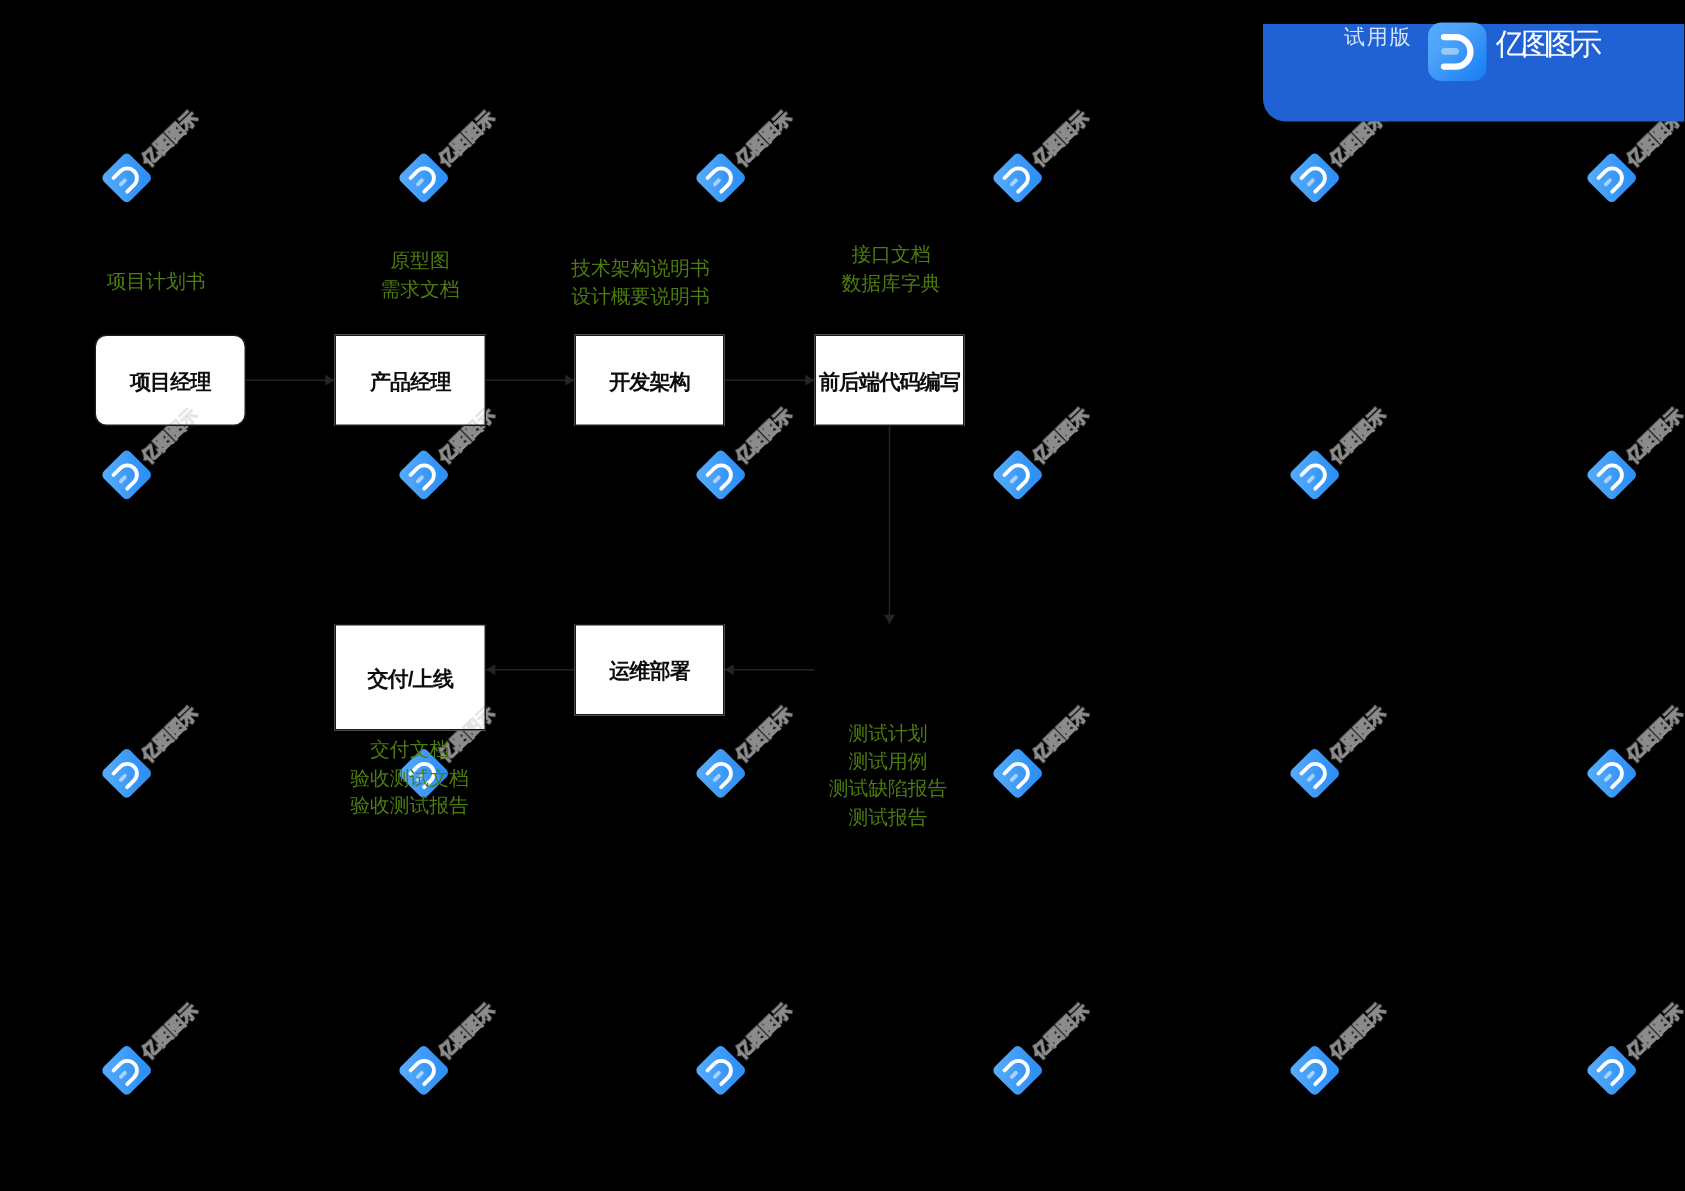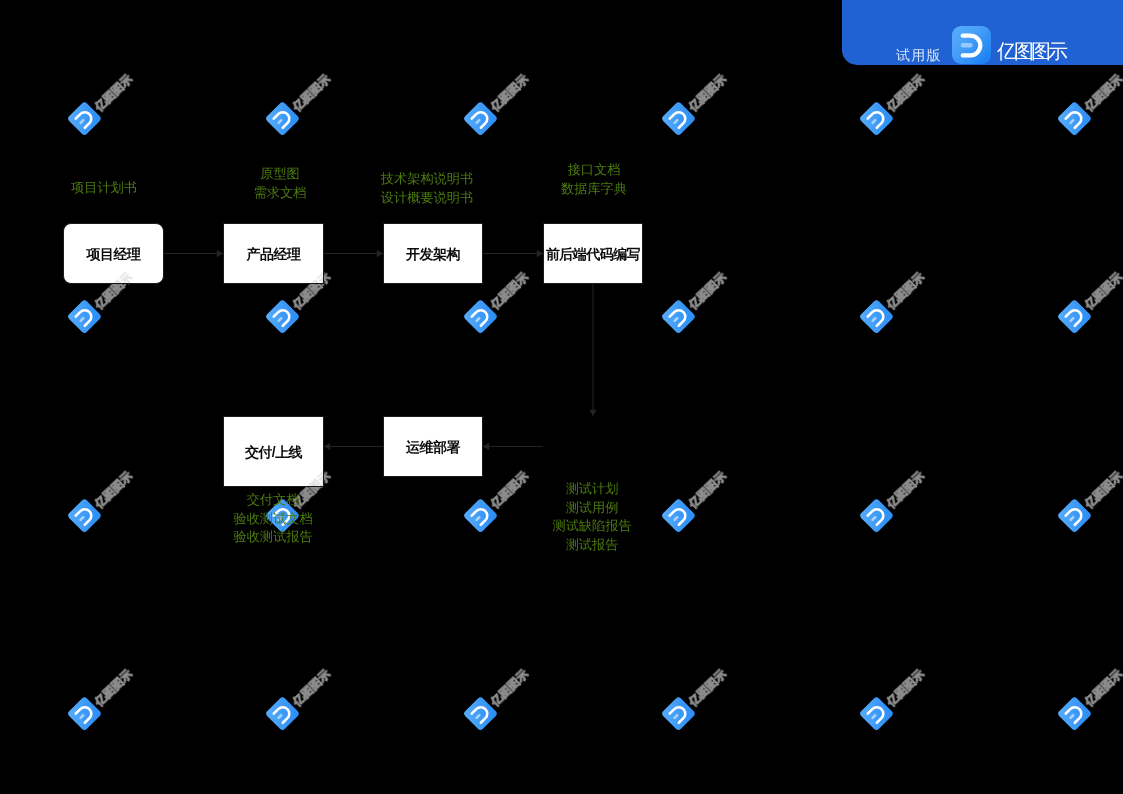--- a/index.html
+++ b/index.html
@@ -29,23 +29,23 @@
   #flow{position:absolute;left:0;top:0;width:1123px;height:794px;z-index:2;}
   .node{position:absolute;background:#ffffff;border:1px solid #1a1a1a;
         display:flex;align-items:center;justify-content:center;
         font-size:14px;letter-spacing:-0.55px;color:#0d0d0d;line-height:1;box-sizing:border-box;}
   .node span{white-space:nowrap;font-weight:bold;}
   .node.round{border-radius:8px;}
   .doclabel{position:absolute;color:#4d7c0f;font-size:13.2px;line-height:18.7px;
             text-align:center;white-space:pre-line;}
 
   
-  #badge{position:absolute;right:0;top:0;height:65px;width:281px;background:#2062d4;
+  #badge{position:absolute;right:0;top:16px;height:65px;width:281px;background:#2062d4;
          border-bottom-left-radius:15px;z-index:5;
-         display:flex;align-items:flex-end;}
+         display:flex;align-items:flex-start;}
   #badge .trial{font-size:14px;color:#d8e5f9;margin-left:54px;letter-spacing:1.2px;}
   #badge .logo{width:38.5px;height:38.5px;border-radius:9px;margin-left:10.4px;position:relative;top:-0.6px;
         background:linear-gradient(135deg,#57adfb 0%,#4aa1f8 35%,#2e8ef6 70%,#147bf3 100%);}
   #badge .brand{font-size:20px;color:#fff;margin-left:6.6px;letter-spacing:-3px;}
 </style>
 </head>
 <body>
 
 <div id="stage">
   <div id="wm">

